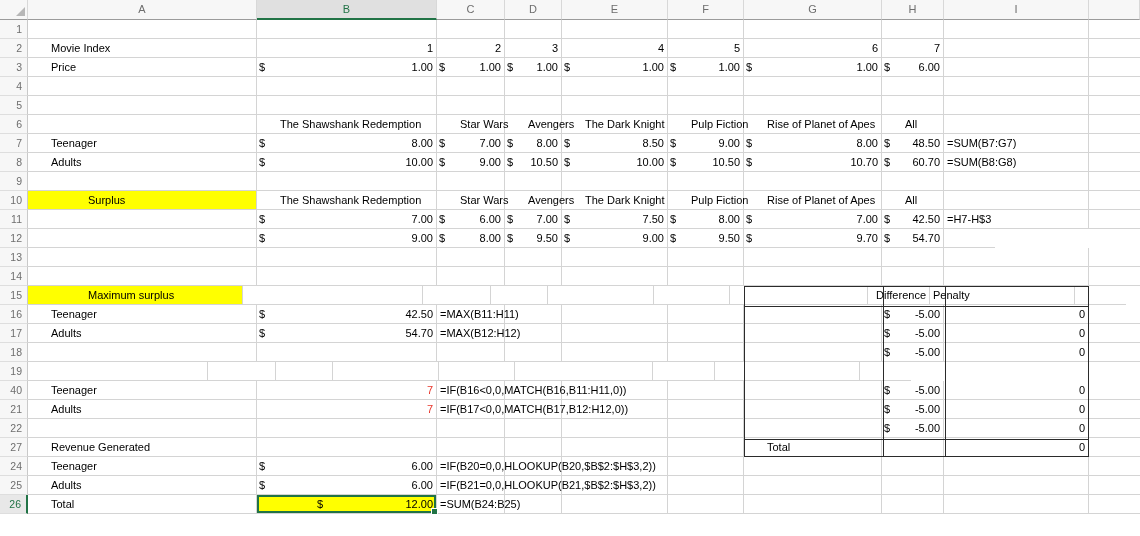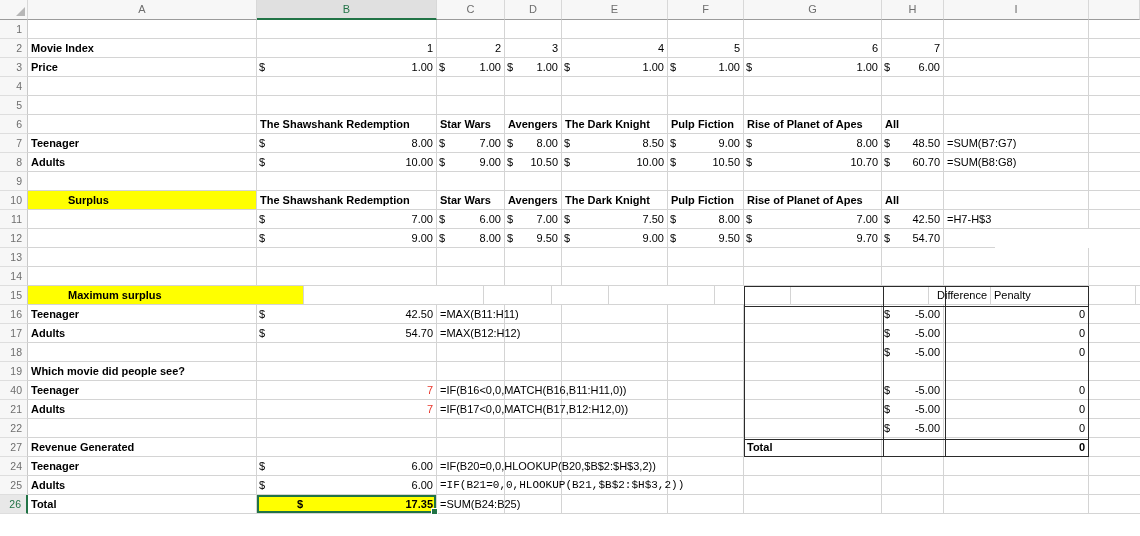--- a/index.html
+++ b/index.html
@@ -30,21 +30,21 @@
   .rowhdr.rh-sel{color:var(--accent);background:#e8e8e8;border-right:2px solid var(--accent);}
   .cell{
     box-sizing:border-box;height:19px;display:flex;align-items:center;
     border-right:1px solid #d4d4d4;border-bottom:1px solid #d4d4d4;
     padding:0 3px;flex:0 0 auto;overflow:visible;
   }
   .cell.last{border-right:none;}
   .cell span{position:relative;z-index:2;white-space:nowrap;line-height:17px;}
   .al-r{justify-content:flex-end;}
   .acct{justify-content:space-between;padding:0 3px 0 2px;}
-  .b{font-weight:bold;}
+  .b{font-weight:normal;margin-left:20px;}
   .red{color:var(--red);}
   .hl{background:var(--hl);padding-left:40px;}
   .sel{box-shadow:inset 0 0 0 2px var(--accent);position:relative;}
   .handle{position:absolute;right:-2px;bottom:-2px;width:5px;height:5px;
     background:var(--accent);border:1px solid #fff;z-index:4;}
   .tbl-overlay{position:absolute;pointer-events:none;z-index:1;
     border:1.5px solid #2b2b2b;box-sizing:border-box;}
   .tbl-line{position:absolute;background:#2b2b2b;}
 </style>
 </head>
@@ -403,21 +403,21 @@
       <div class="cell" style="width: 57px;"></div>
       <div class="cell" style="width: 106px;"></div>
       <div class="cell" style="width: 76px;"></div>
       <div class="cell" style="width: 138px;"></div>
       <div class="cell" style="width: 62px;"></div>
       <div class="cell" style="width: 145px;"></div>
       <div class="cell last" style="width: 51px;"></div>
     </div>
     <div class="row">
       <div class="rowhdr">15</div>
-      <div class="cell hl" style="width: 276px;">
+      <div class="cell hl" style="width: 215px;">
         <span class="b">Maximum surplus</span>
       </div>
       <div class="cell" style="width: 180px;"></div>
       <div class="cell" style="width: 68px;"></div>
       <div class="cell" style="width: 57px;"></div>
       <div class="cell" style="width: 106px;"></div>
       <div class="cell" style="width: 76px;"></div>
       <div class="cell" style="width: 138px;"></div>
       <div class="cell al-r" style="width: 62px;">
         <span>Difference</span>
@@ -490,23 +490,20 @@
         <span>$</span>
         <span>-5.00</span>
       </div>
       <div class="cell al-r" style="width: 145px;">
         <span>0</span>
       </div>
       <div class="cell last" style="width: 51px;"></div>
     </div>
     <div class="row">
       <div class="rowhdr">19</div>
-      <div class="cell" style="width: 229px;">
-        <span class="b">Which movie did people see?</span>
-      </div>
       <div class="cell" style="width: 180px;"></div>
       <div class="cell" style="width: 68px;"></div>
       <div class="cell" style="width: 57px;"></div>
       <div class="cell" style="width: 106px;"></div>
       <div class="cell" style="width: 76px;"></div>
       <div class="cell" style="width: 138px;"></div>
       <div class="cell" style="width: 62px;"></div>
       <div class="cell" style="width: 145px;"></div>
       <div class="cell last" style="width: 51px;"></div>
     </div>
@@ -617,39 +614,39 @@
     </div>
     <div class="row">
       <div class="rowhdr">25</div>
       <div class="cell" style="width: 229px;">
         <span class="b">Adults</span>
       </div>
       <div class="cell acct" style="width: 180px;">
         <span>$</span>
         <span>6.00</span>
       </div>
-      <div class="cell" style="width: 68px; font-family: Liberation Mono, monospace;">
+      <div class="cell" style="width: 68px;">
         <span>=IF(B21=0,0,HLOOKUP(B21,$B$2:$H$3,2))</span>
       </div>
       <div class="cell" style="width: 57px;"></div>
       <div class="cell" style="width: 106px;"></div>
       <div class="cell" style="width: 76px;"></div>
       <div class="cell" style="width: 138px;"></div>
       <div class="cell" style="width: 62px;"></div>
       <div class="cell" style="width: 145px;"></div>
       <div class="cell last" style="width: 51px;"></div>
     </div>
     <div class="row">
       <div class="rowhdr rh-sel">26</div>
       <div class="cell" style="width: 229px;">
         <span class="b">Total</span>
       </div>
       <div class="cell hl sel acct" style="width: 180px;">
         <span class="b">$</span>
-        <span class="b">17.35</span>
+        <span class="b">12.00</span>
         <div class="handle"></div>
       </div>
       <div class="cell" style="width: 68px;">
         <span>=SUM(B24:B25)</span>
       </div>
       <div class="cell" style="width: 57px;"></div>
       <div class="cell" style="width: 106px;"></div>
       <div class="cell" style="width: 76px;"></div>
       <div class="cell" style="width: 138px;"></div>
       <div class="cell" style="width: 62px;"></div>

